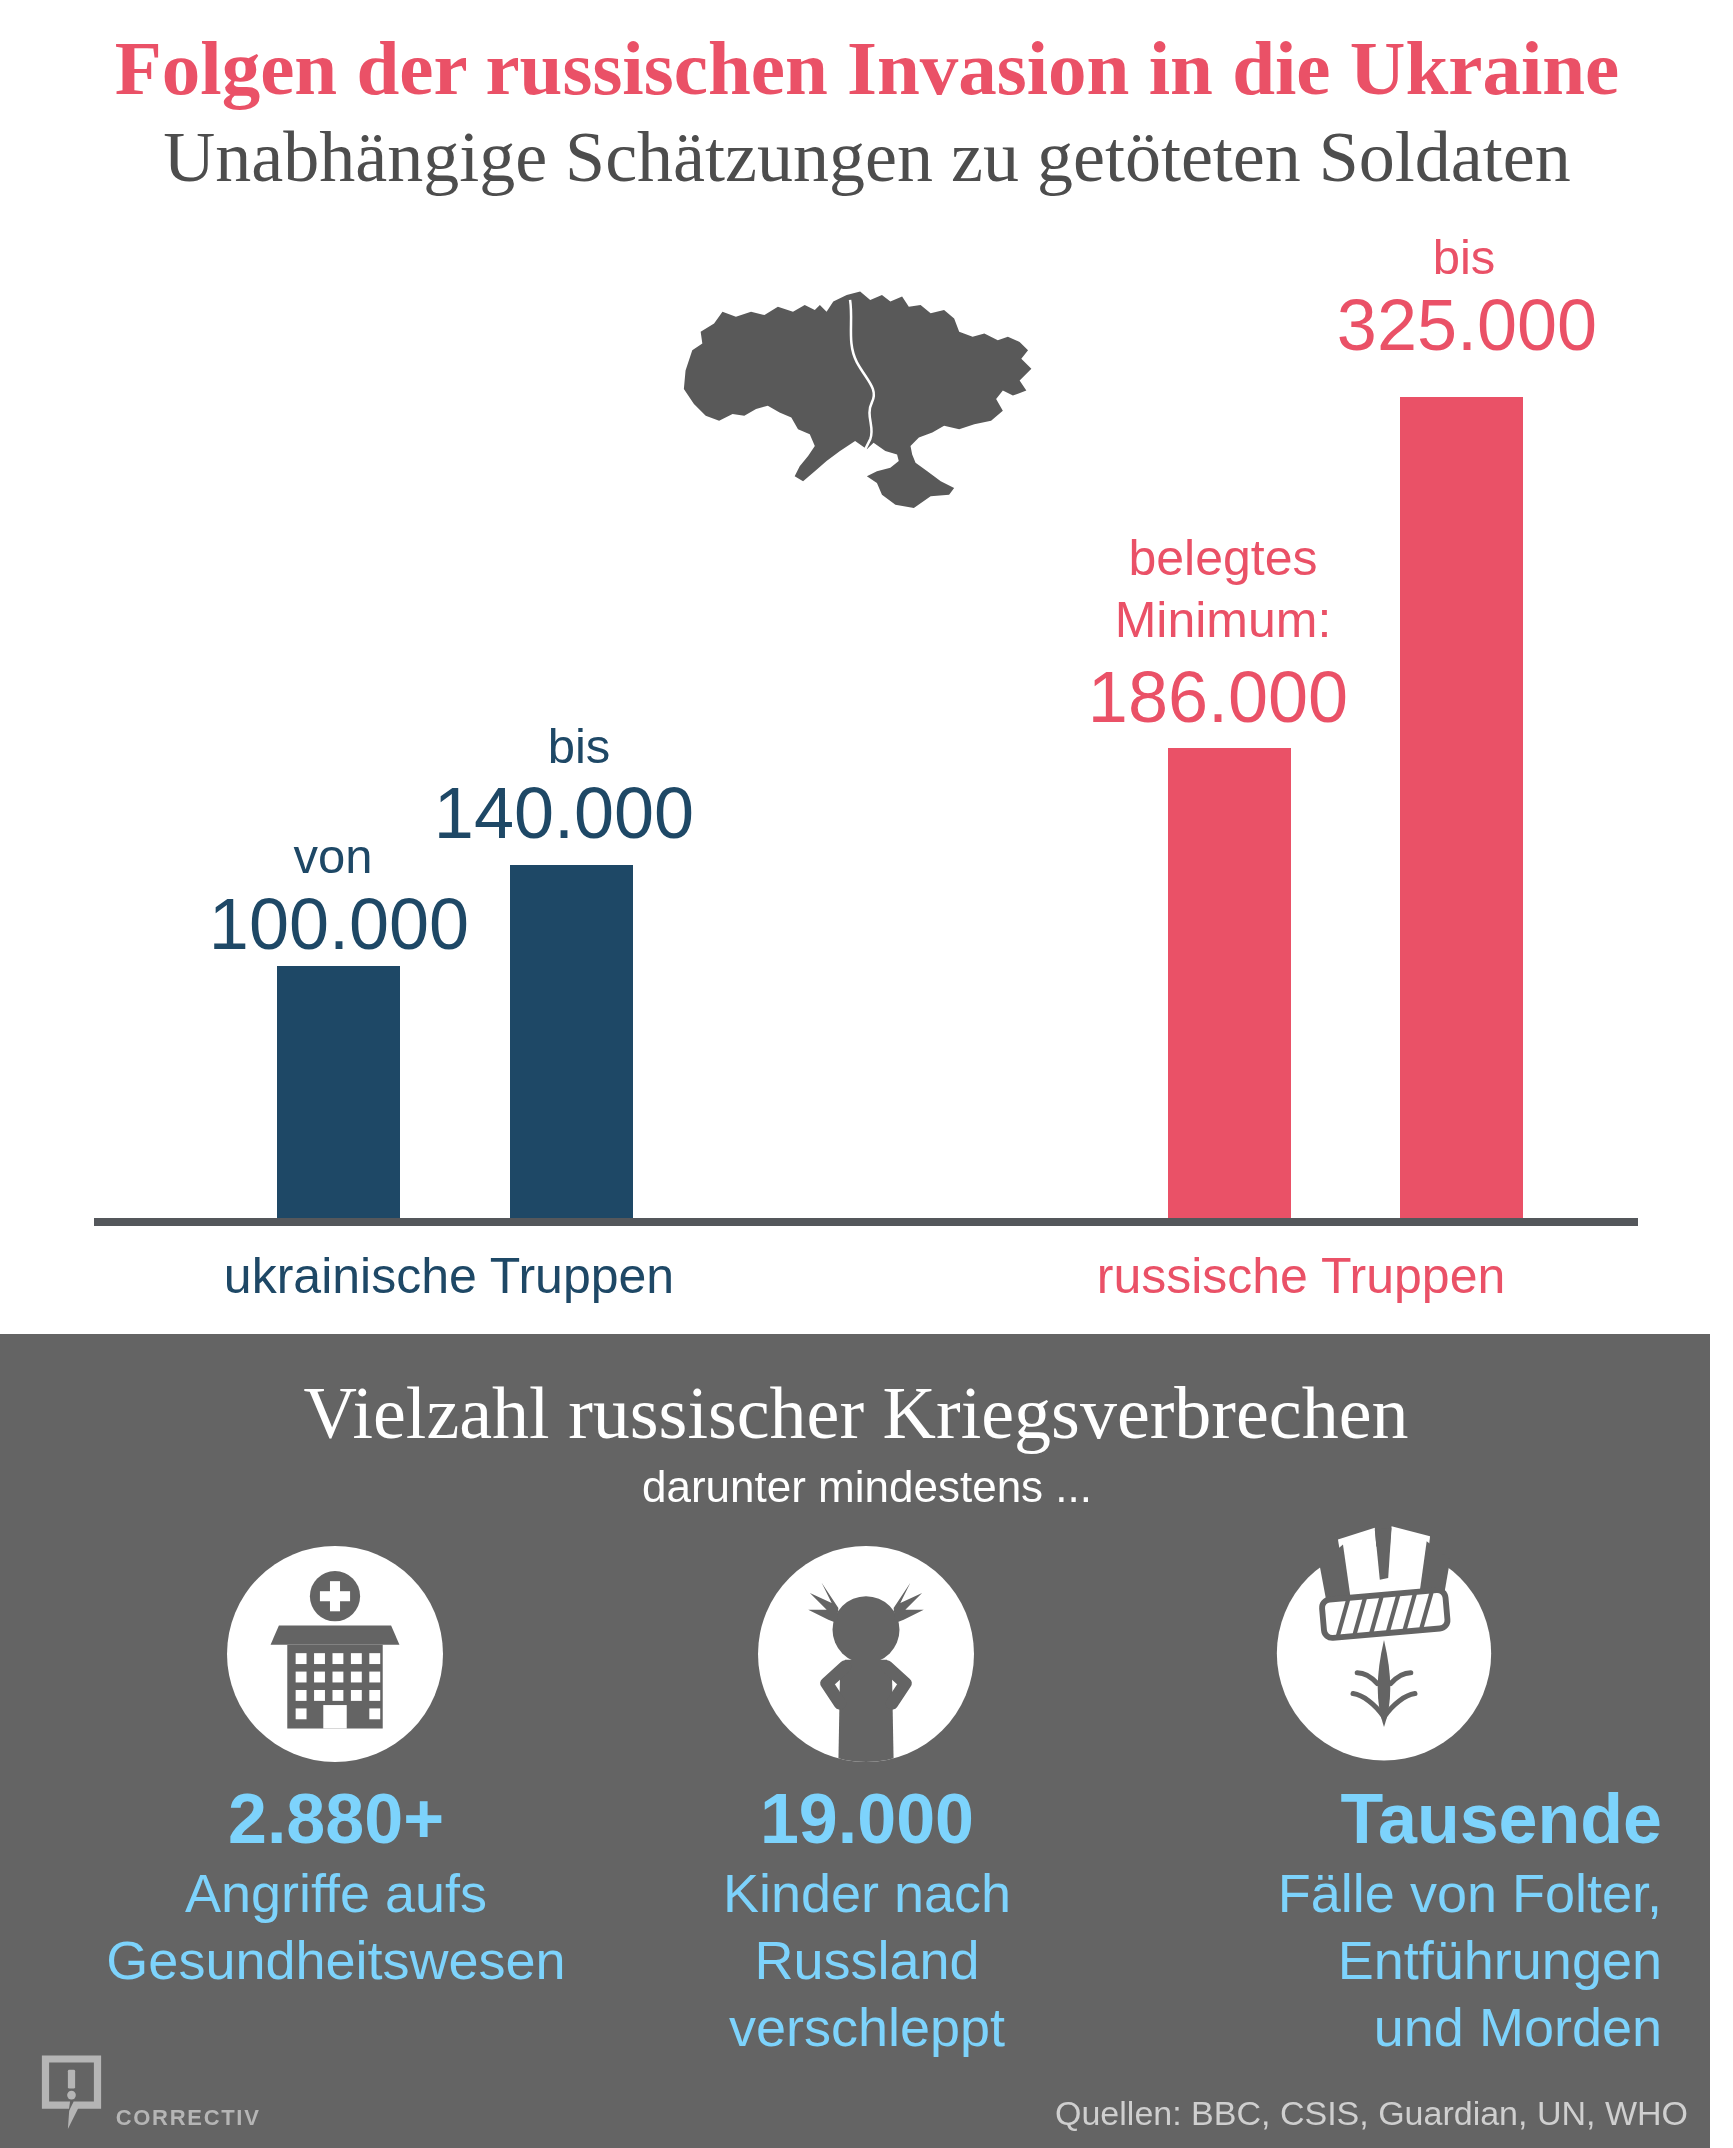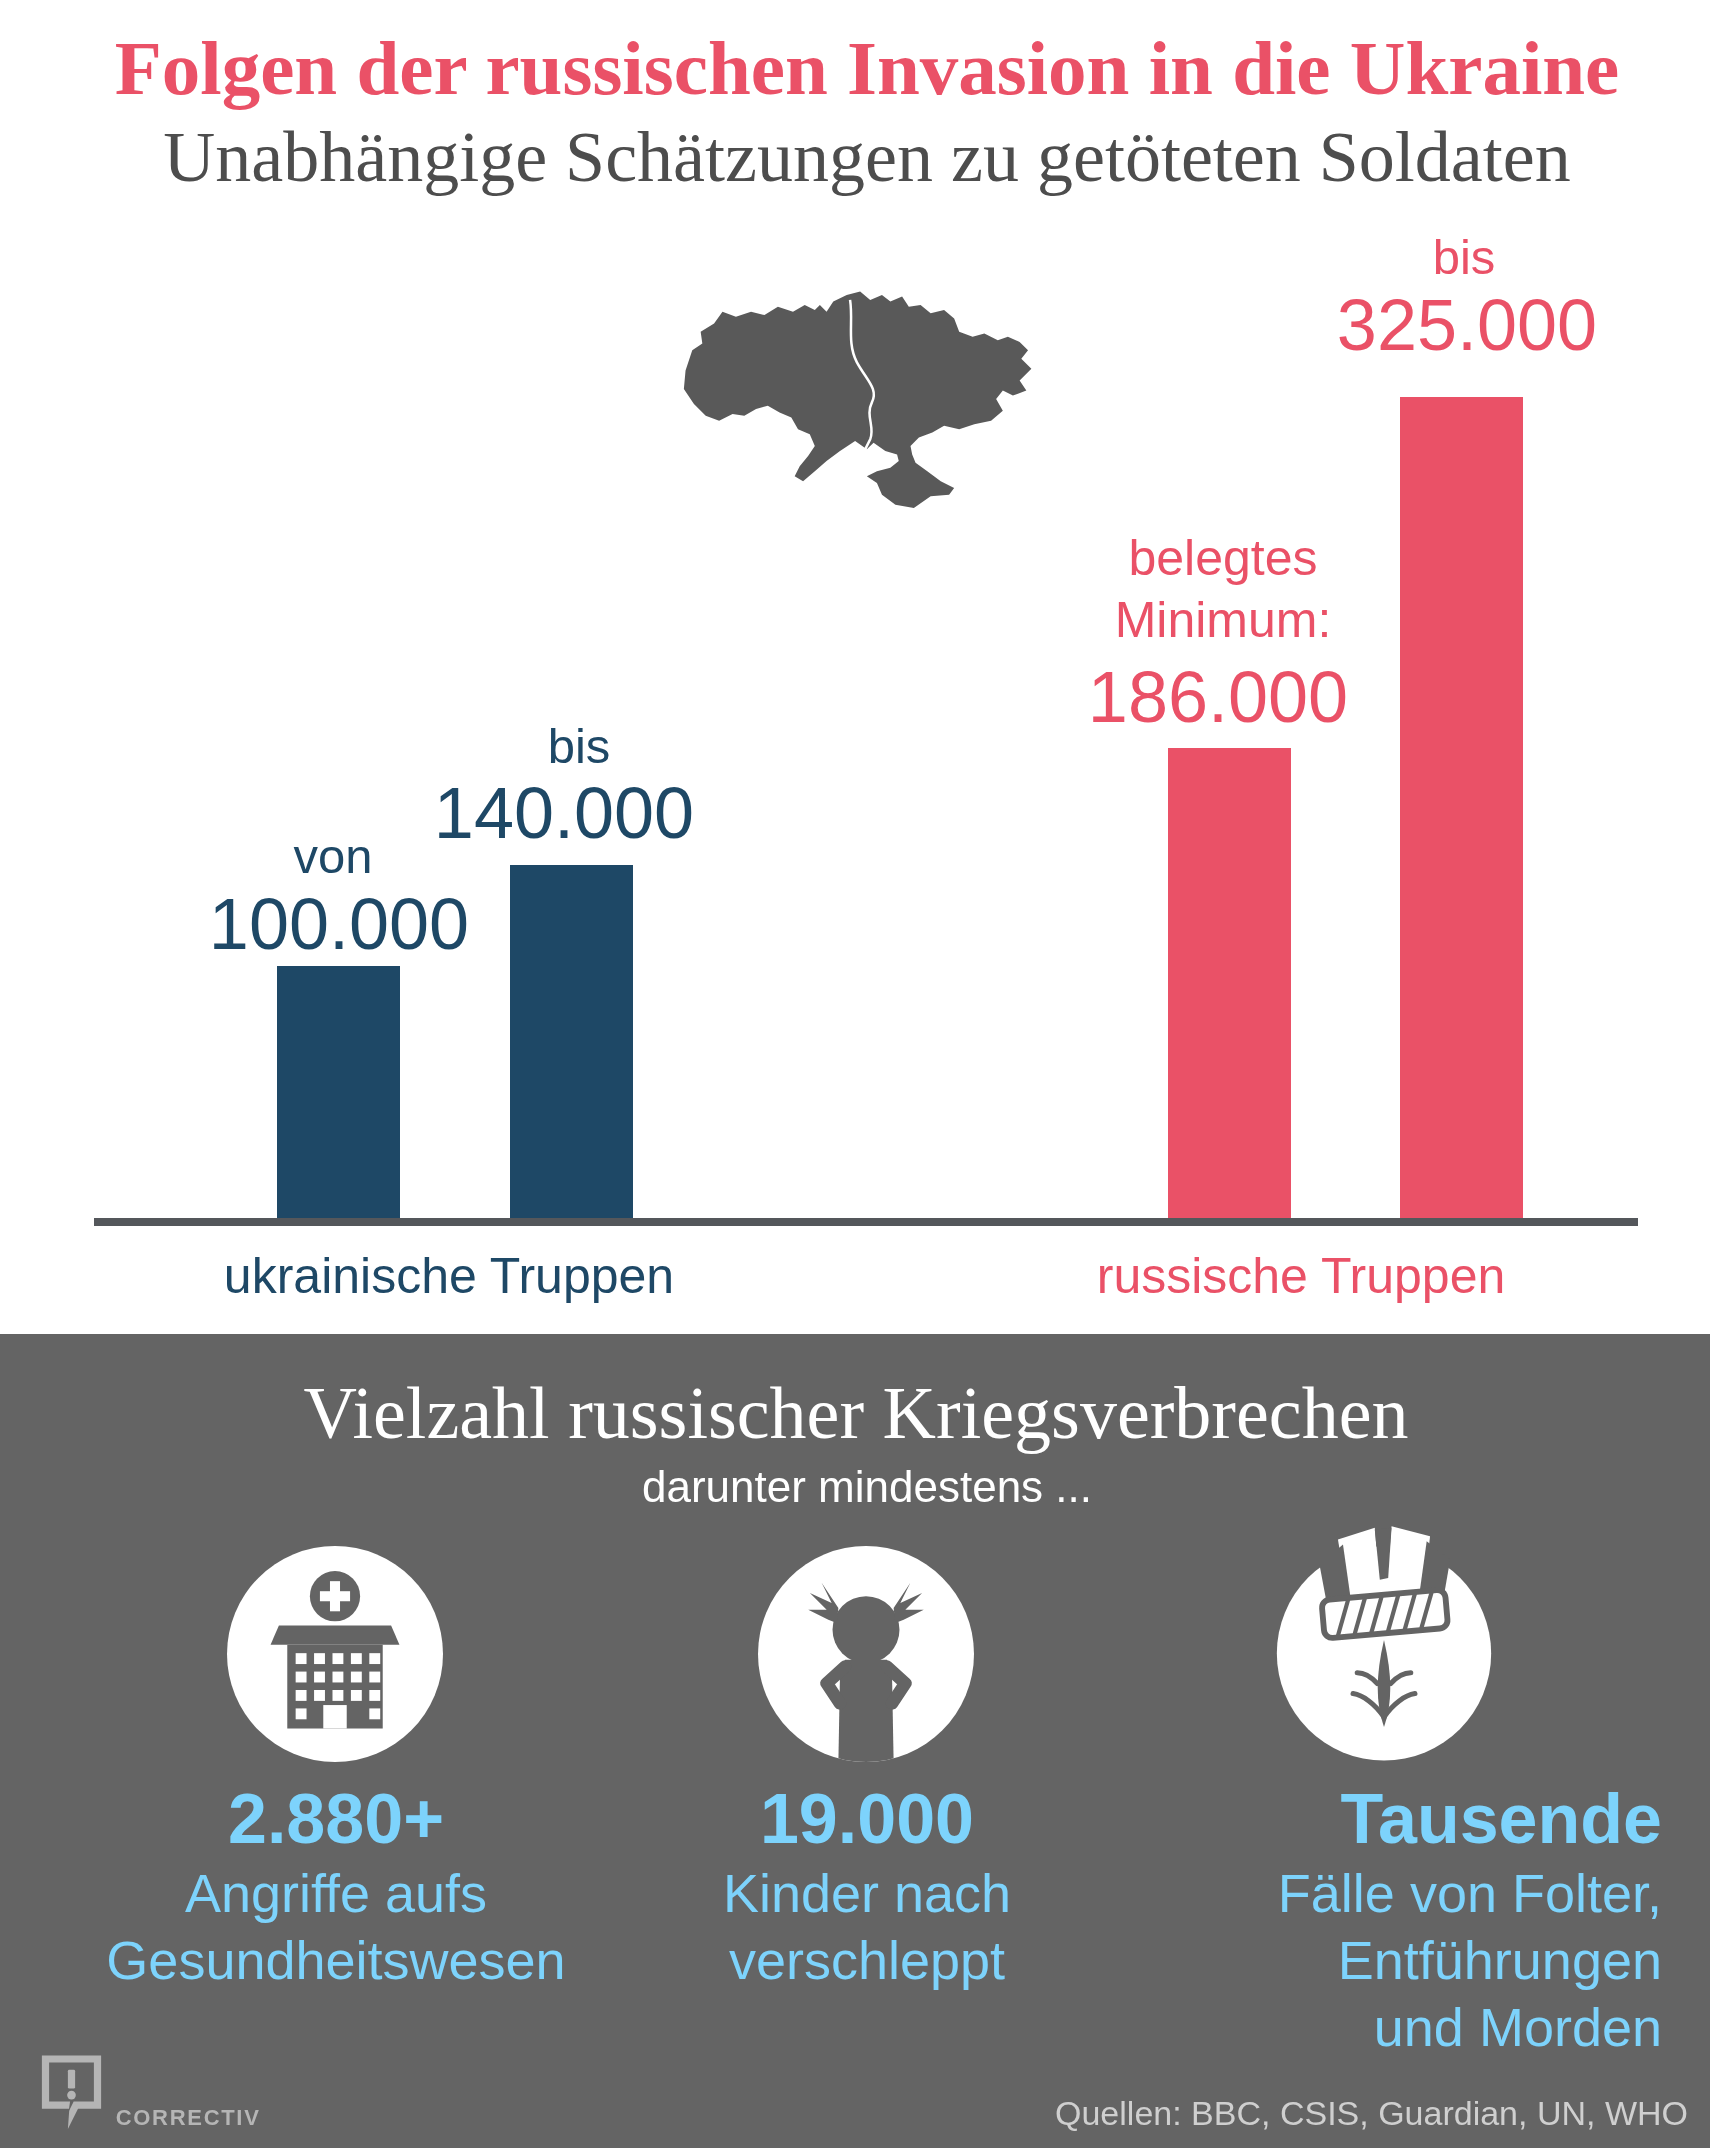--- a/index.html
+++ b/index.html
@@ -182,20 +182,21 @@
     </svg>
 
     <div id="col1" class="stat-col">
       <div class="stat-number">2.880+</div>
       <div class="stat-line">Angriffe aufs</div>
       <div class="stat-line">Gesundheitswesen</div>
     </div>
     <div id="col2" class="stat-col">
       <div class="stat-number">19.000</div>
       <div class="stat-line">Kinder nach</div>
+      <div class="stat-line">Russland</div>
       <div class="stat-line">verschleppt</div>
     </div>
     <div id="col3" class="stat-col">
       <div class="stat-number">Tausende</div>
       <div class="stat-line">Fälle von Folter,</div>
       <div class="stat-line">Entführungen</div>
       <div class="stat-line">und Morden</div>
     </div>
   </div>
 

